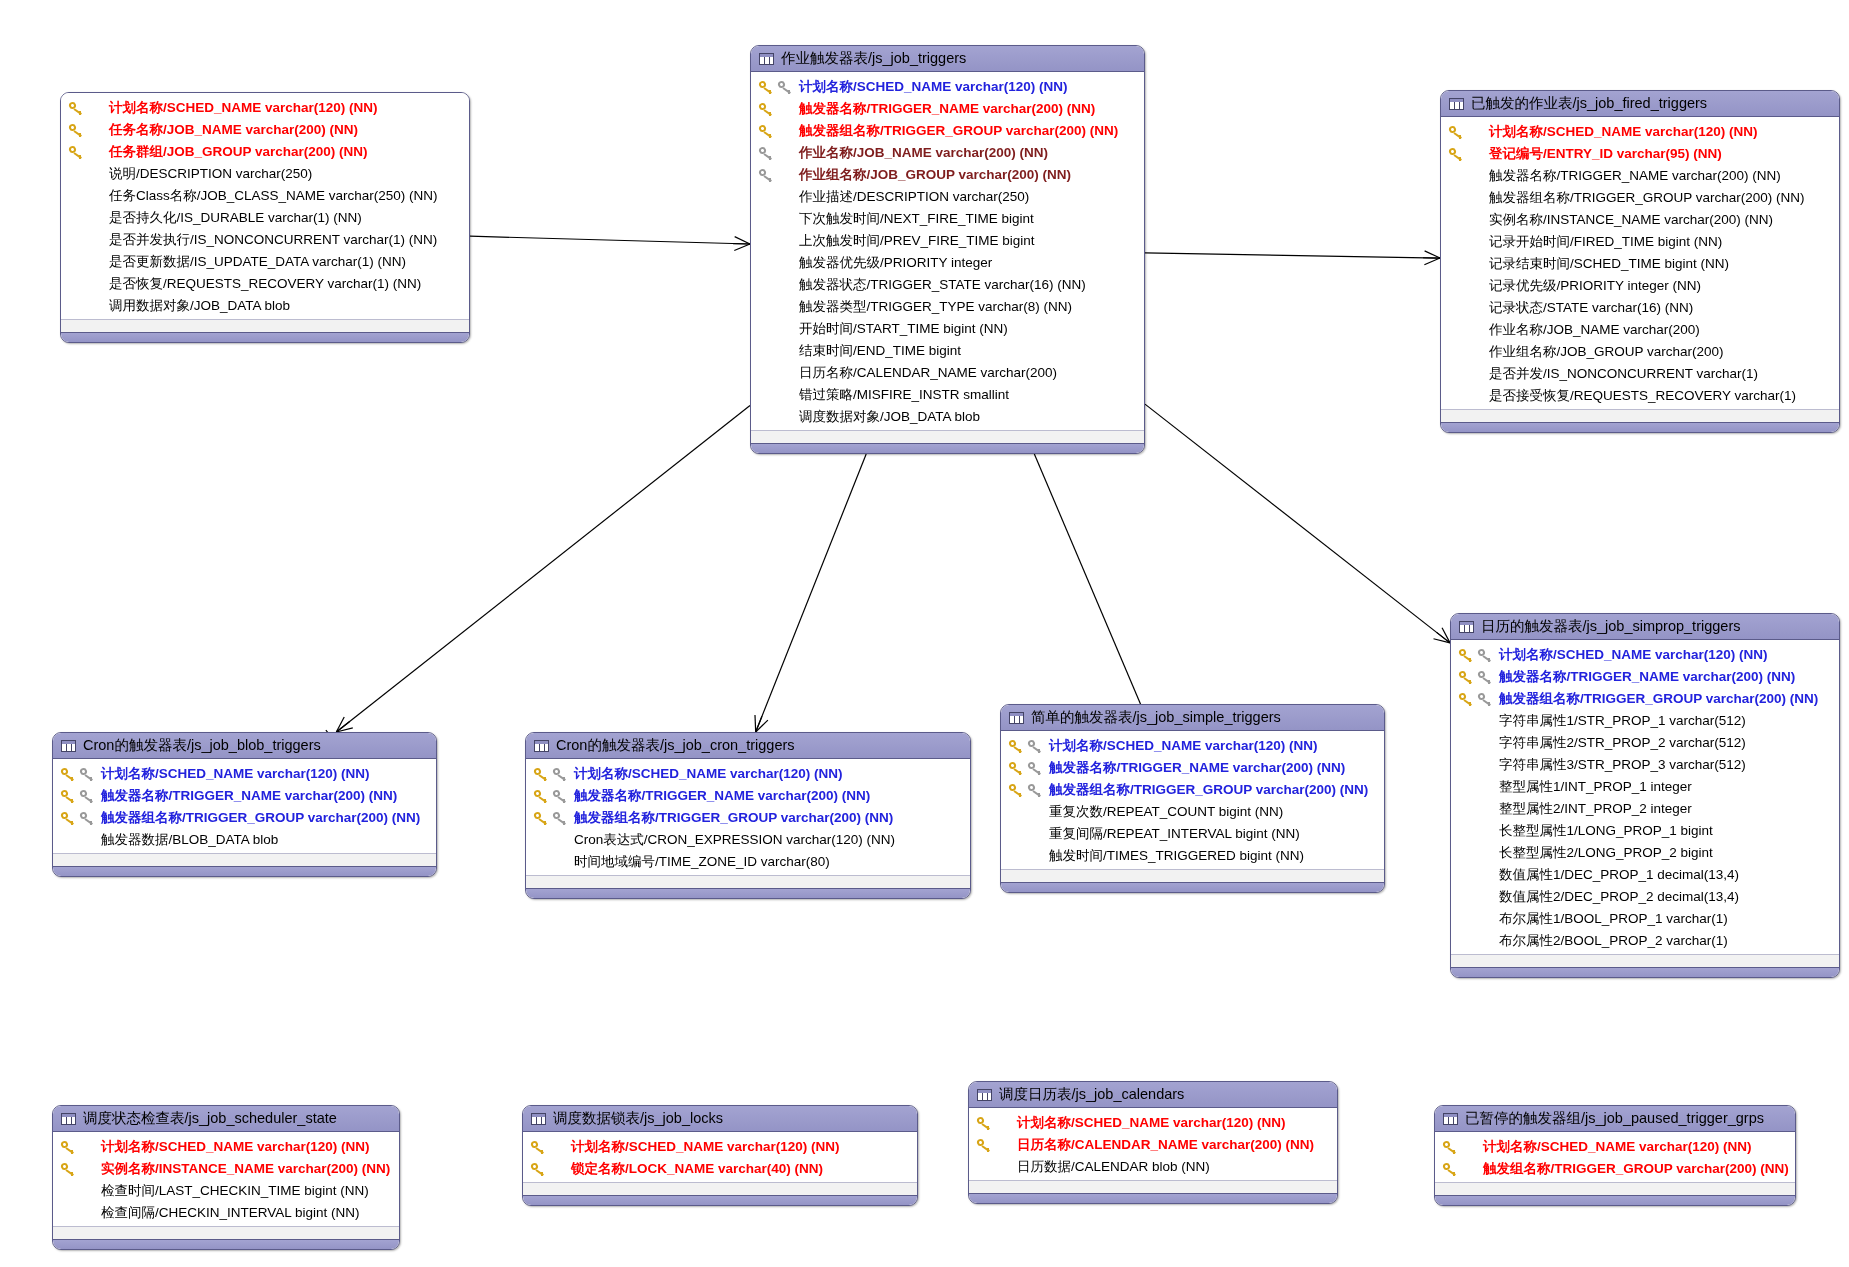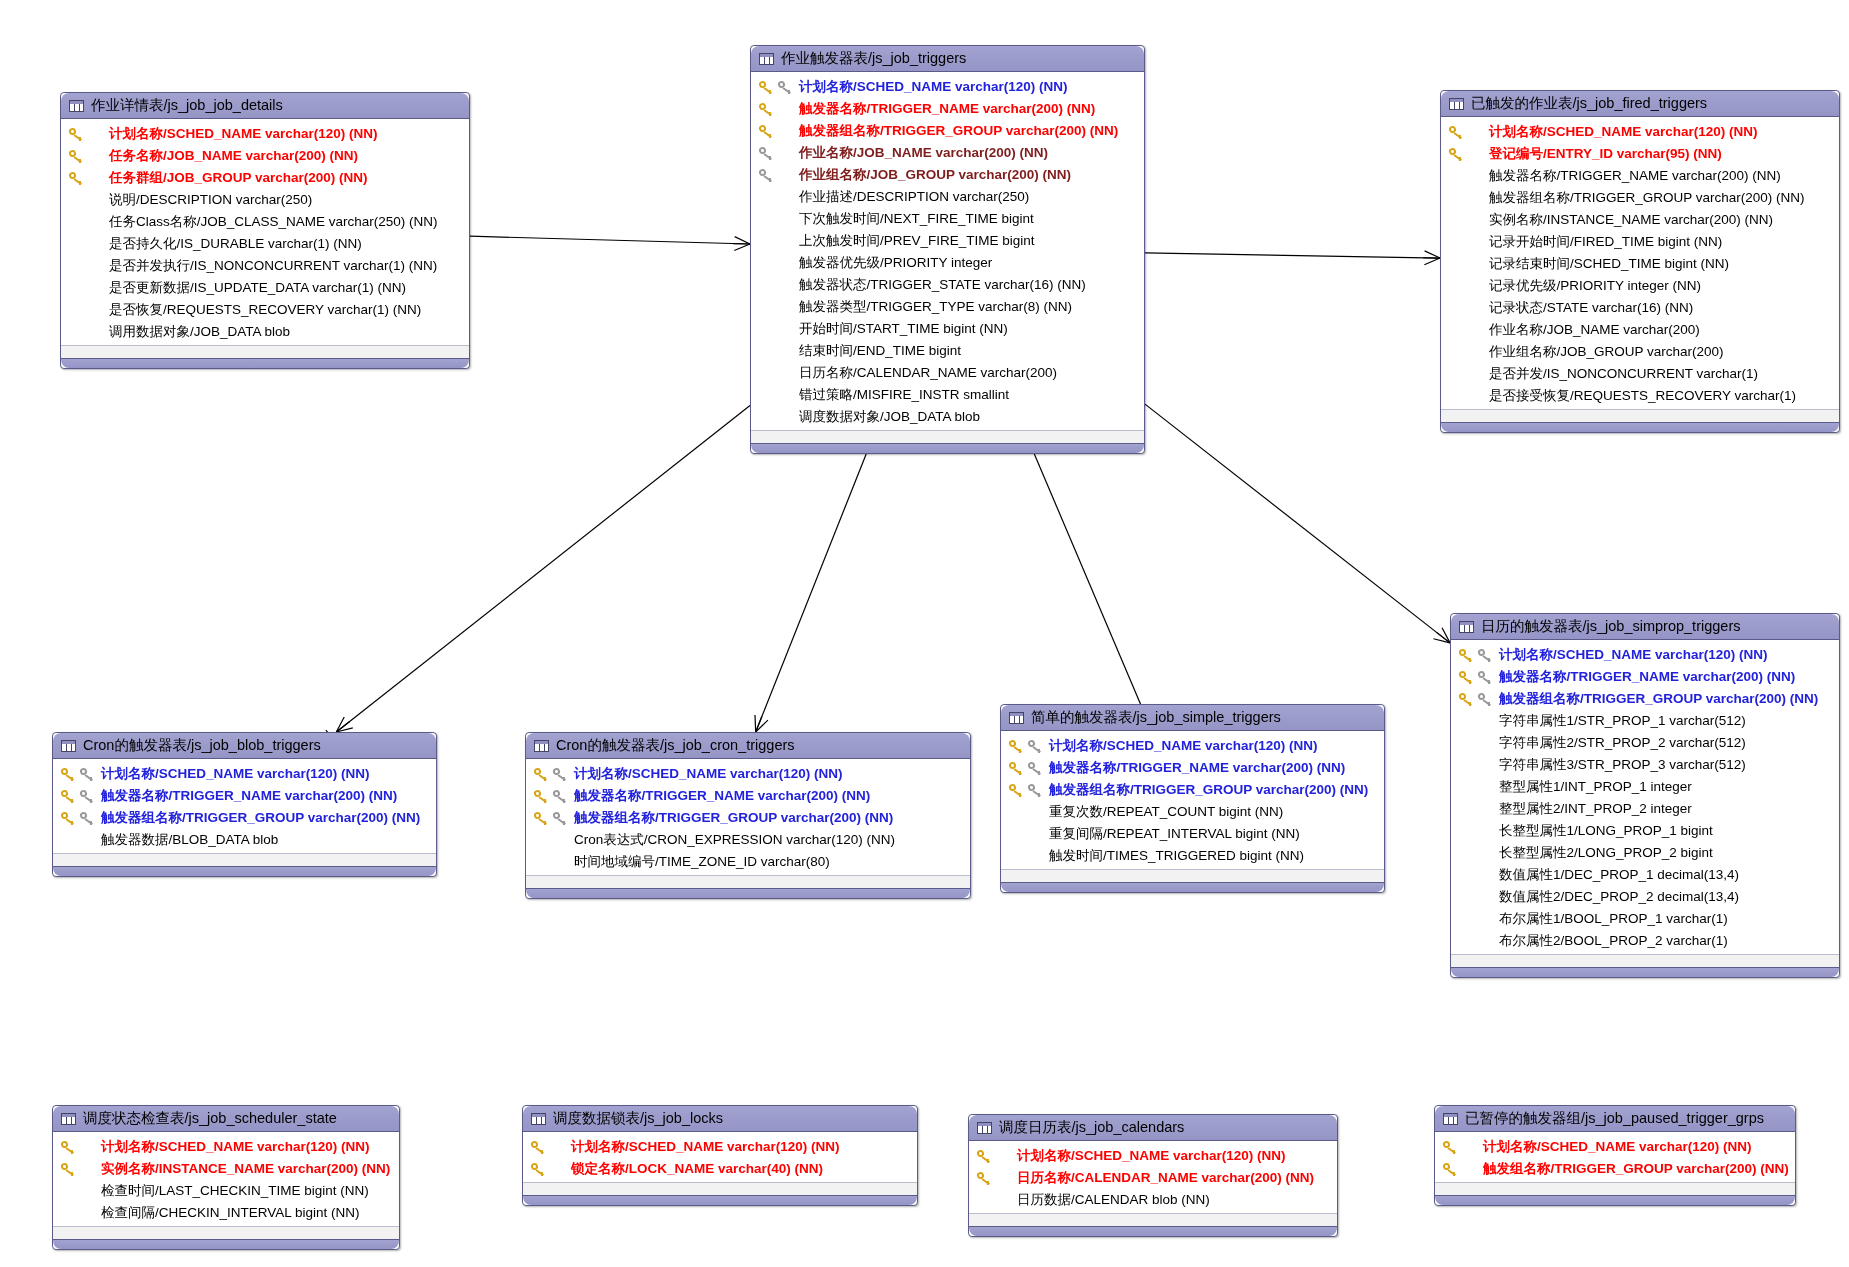--- a/index.html
+++ b/index.html
@@ -26,21 +26,21 @@
     width: 1849px;
     height: 1267px;
     pointer-events: none;
   }
 
   
   .entity {
     position: absolute;
     background: #ffffff;
     border: 1px solid #5b5b8a;
-    border-radius: 4px;
+    border-radius: 9px;
     box-shadow: 1px 1px 2px rgba(0,0,0,0.30);
     box-sizing: border-box;
     overflow: hidden;
   }
   .entity-header {
     background: #9a9acb;
     background: linear-gradient(to bottom, #a3a3d1 0%, #9494c6 100%);
     border-bottom: 1px solid #5b5b8a;
     height: 25px;
     display: flex;
@@ -188,24 +188,20 @@
       <line x1="1152.374350086655" y1="732" x2="1145.7301278742093" y2="716.3521787078315" stroke="#000" stroke-width="1.2"></line>
       <line x1="1152.374350086655" y1="732" x2="1152.6881469669831" y2="715.0028963785621" stroke="#000" stroke-width="1.2"></line>
       <line x1="1162.473886899859" y1="735.3165277262125" x2="1147.7465256837006" y2="741.5699133379263" stroke="#000" stroke-width="1.2"></line>
       <line x1="1145" y1="404.10215053763443" x2="1450" y2="642.8548387096774" stroke="#000" stroke-width="1.2"></line>
       <line x1="1450" y1="642.8548387096774" x2="1433.5042163230848" y2="638.7452011484783" stroke="#000" stroke-width="1.2"></line>
       <line x1="1450" y1="642.8548387096774" x2="1436.6136300366895" y2="632.3760458781828" stroke="#000" stroke-width="1.2"></line>
       <line x1="1450" y1="642.8548387096774" x2="1442.04989094806" y2="627.8283365863534" stroke="#000" stroke-width="1.2"></line>
       <line x1="1460.4432313173606" y1="640.8701675399114" x2="1450.5808380641893" y2="653.4691039759683" stroke="#000" stroke-width="1.2"></line>
     </svg>
 <div class="entity" style="left: 60px; top: 92px; width: 410px;">
-      <div class="entity-header">
-        <span class="table-icon"></span>
-        <span class="entity-title">作业详情表/js_job_job_details</span>
-      </div>
       <div class="entity-body">
         <div class="attr">
           <span class="keyslot">
             <span class="key">
               <span class="bow"></span>
               <span class="shaft"></span>
               <span class="tooth"></span>
             </span>
           </span>
           <span class="keyslot"></span>
@@ -881,21 +877,21 @@
               <span class="tooth"></span>
             </span>
           </span>
           <span class="keyslot"></span>
           <span class="attr-name pk">锁定名称/LOCK_NAME varchar(40) (NN)</span>
         </div>
       </div>
       <div class="entity-footer"></div>
       <div class="entity-foot2"></div>
     </div>
-    <div class="entity" style="left: 968px; top: 1114px; width: 370px;">
+    <div class="entity" style="left: 968px; top: 1081px; width: 370px;">
       <div class="entity-header">
         <span class="table-icon"></span>
         <span class="entity-title">调度日历表/js_job_calendars</span>
       </div>
       <div class="entity-body">
         <div class="attr">
           <span class="keyslot">
             <span class="key">
               <span class="bow"></span>
               <span class="shaft"></span>

